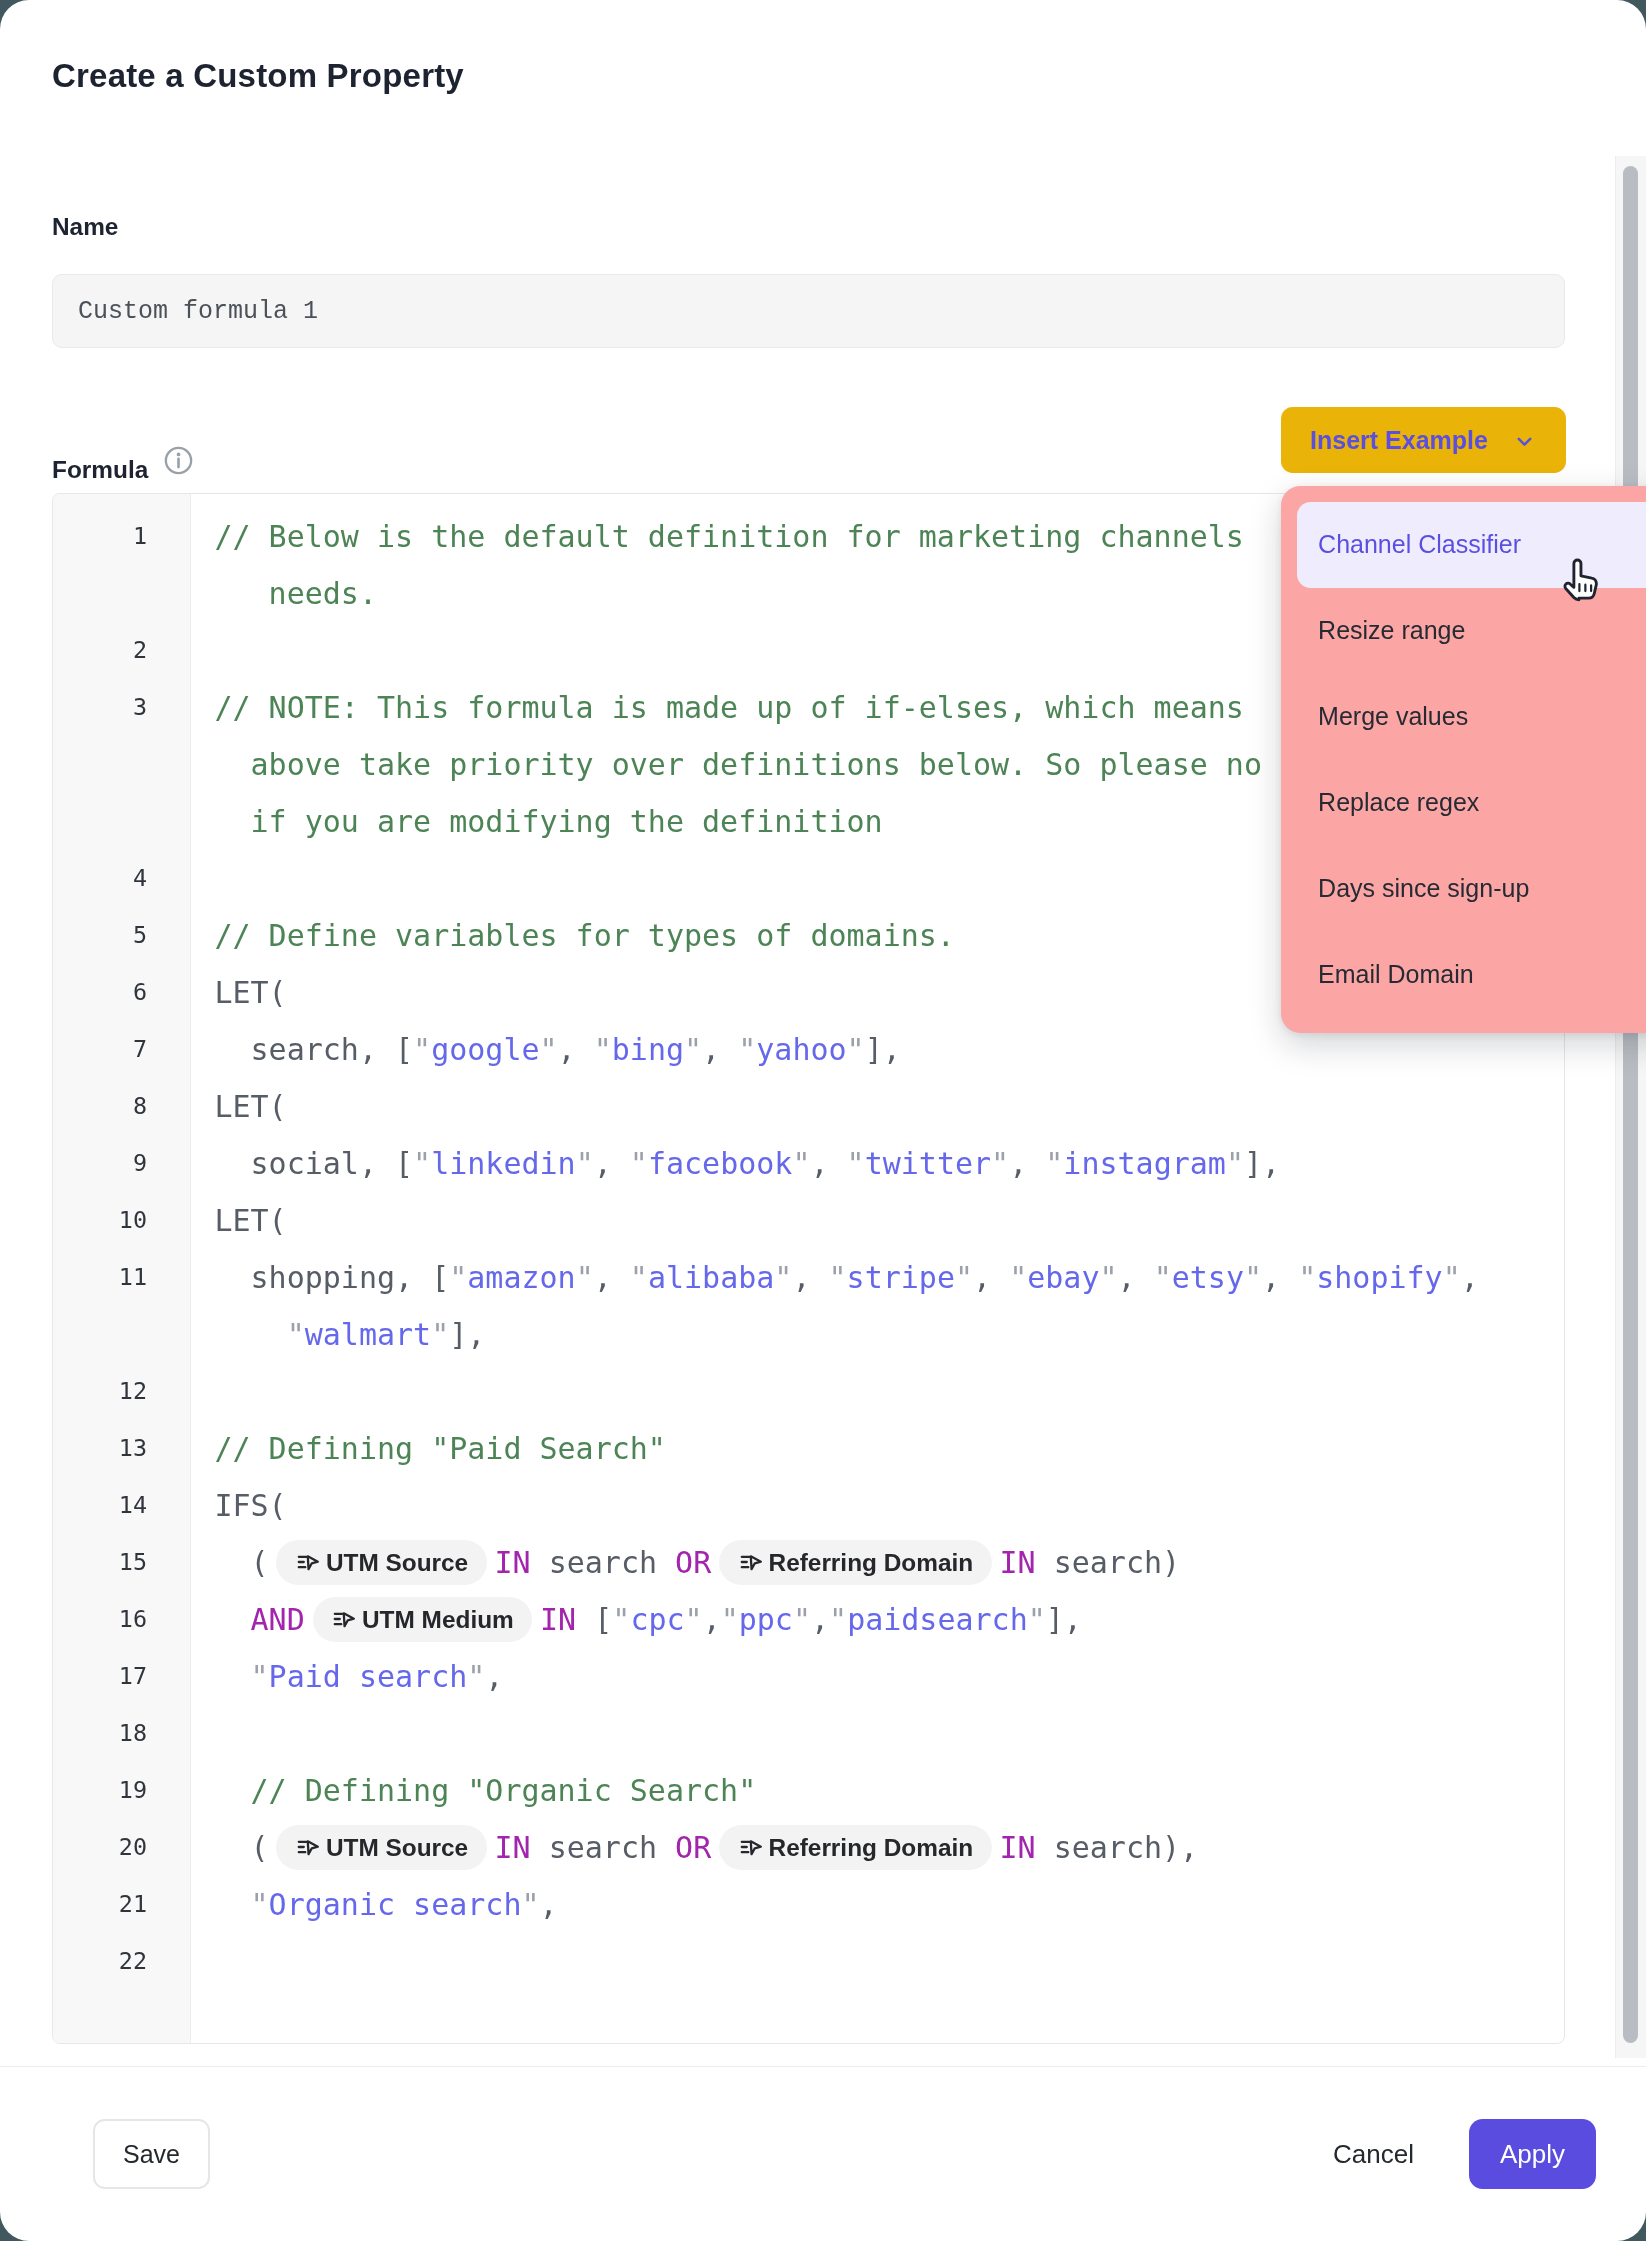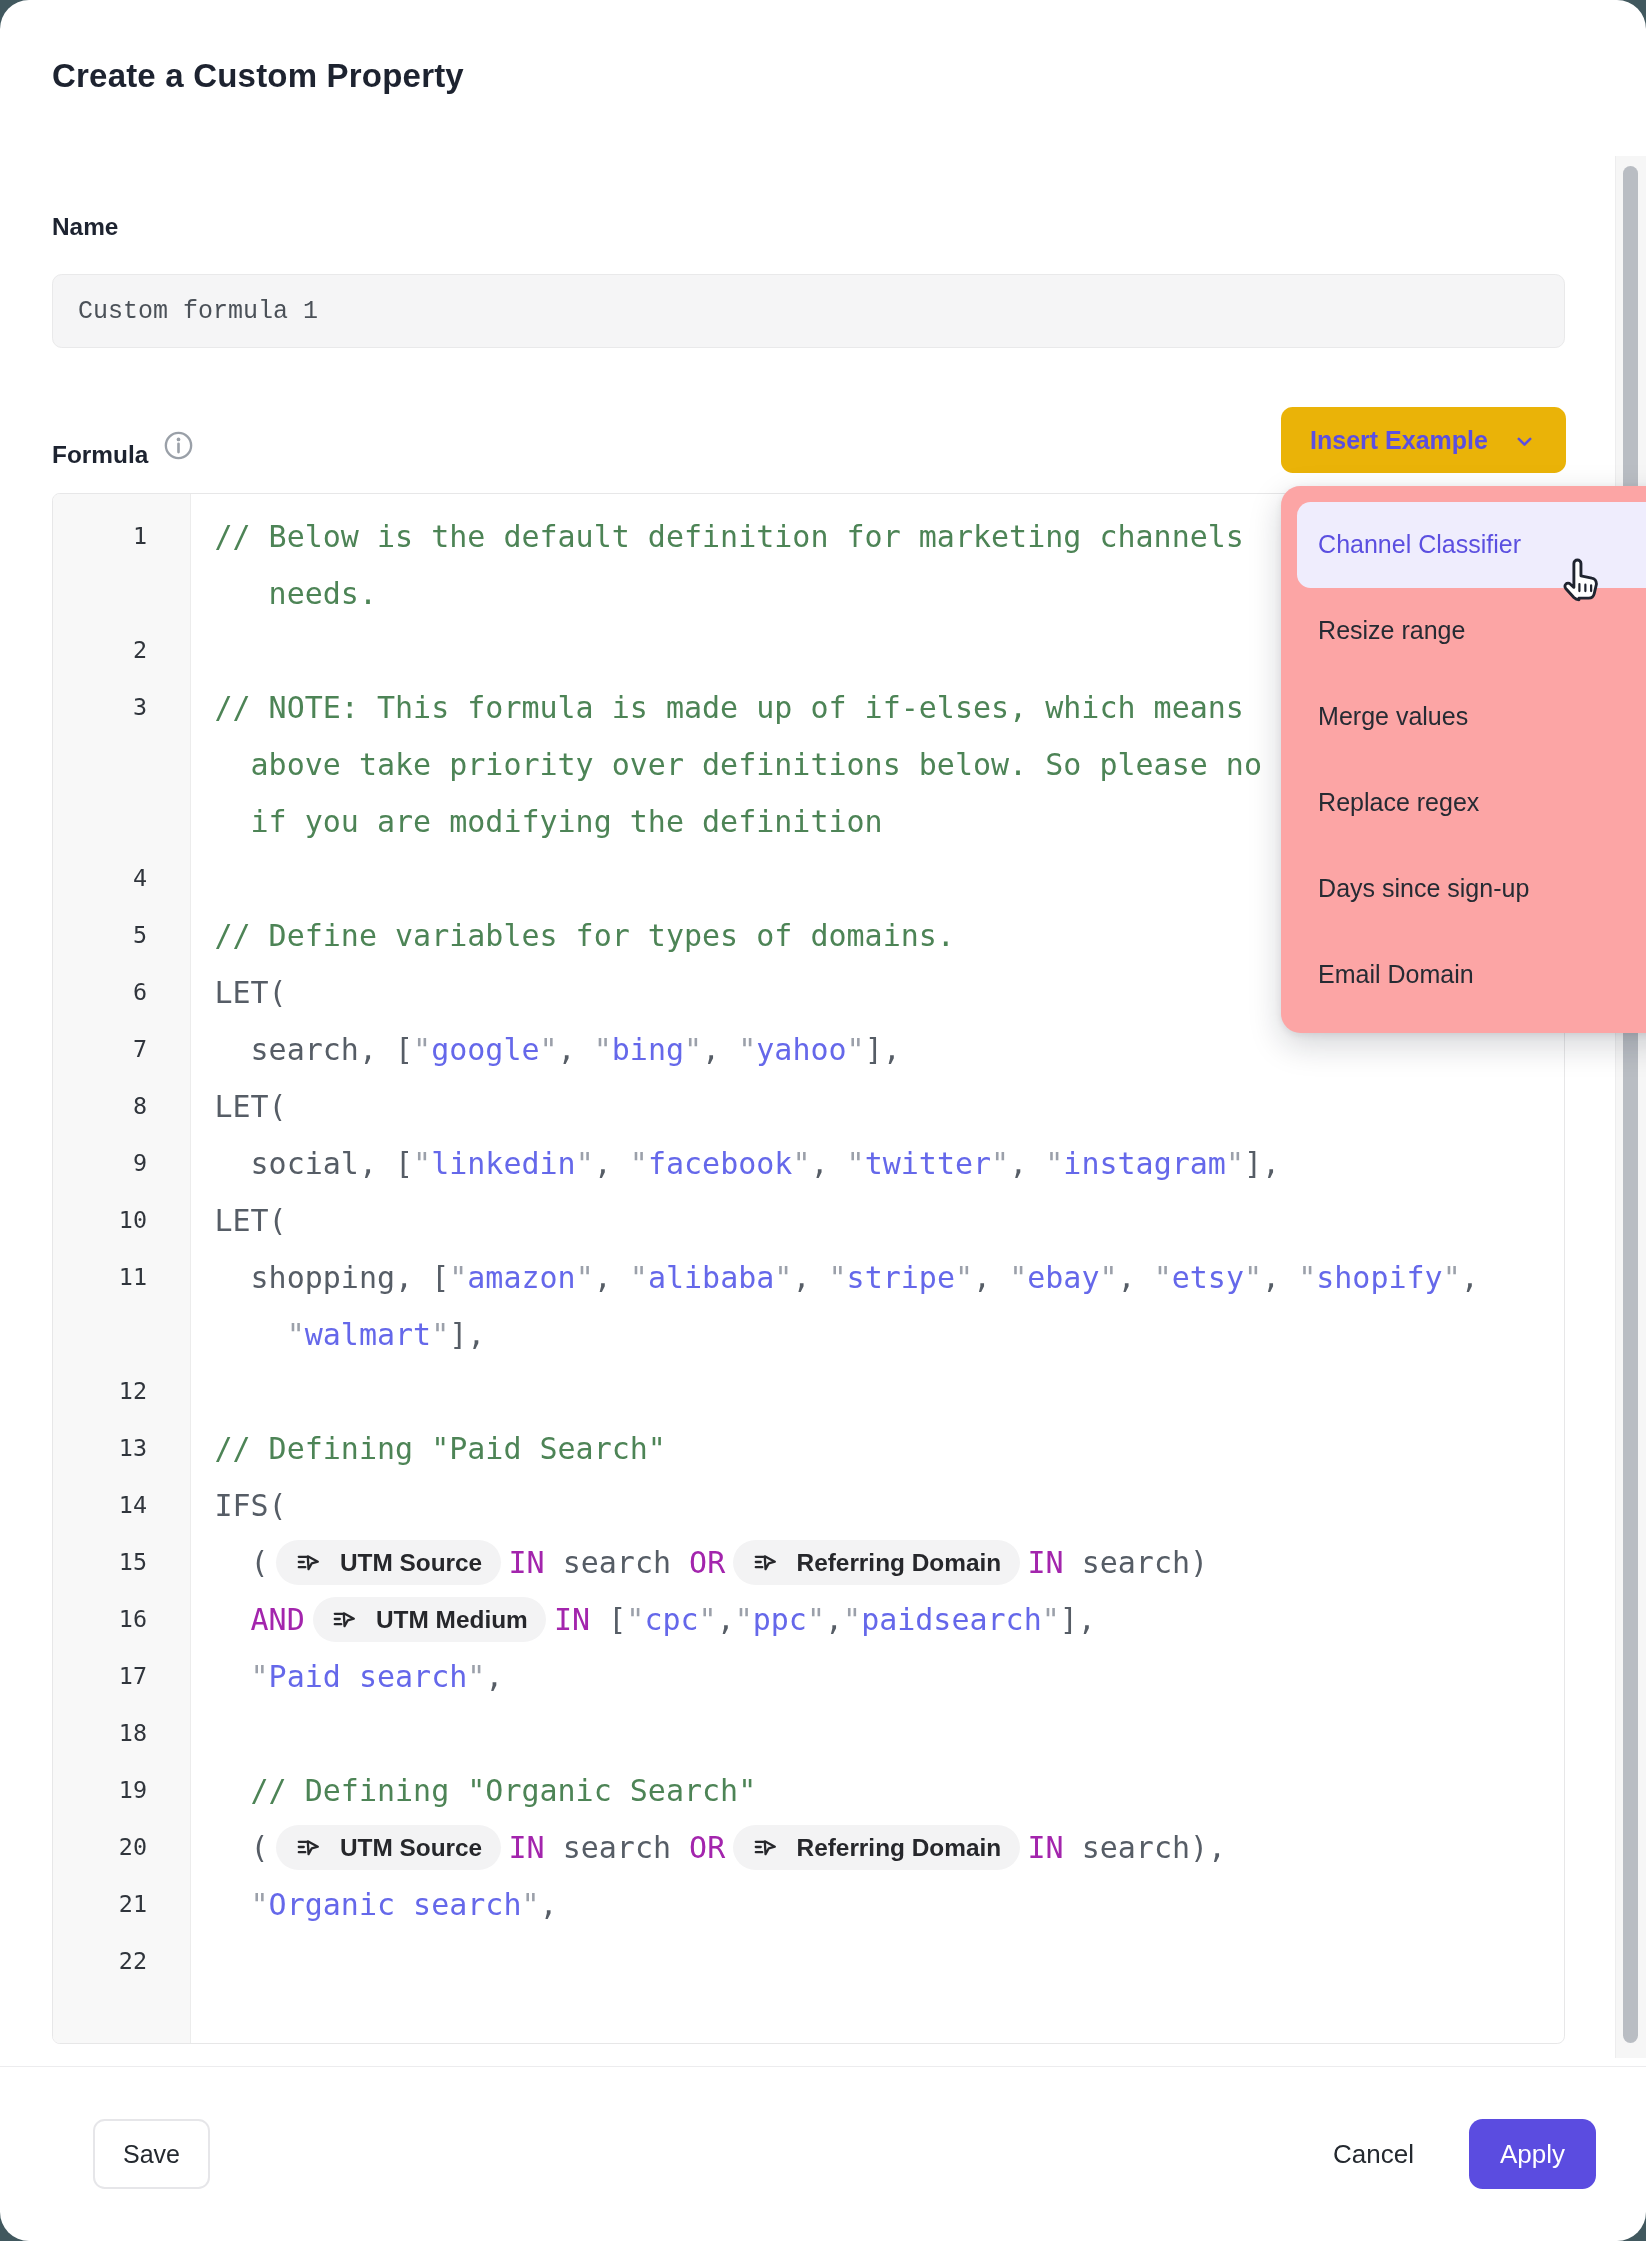--- a/index.html
+++ b/index.html
@@ -25,21 +25,21 @@
     font-size:24.4px;font-weight:700;color:#1d2330;
   }
   .name-label{top:213px;}
   .name-input{
     position:absolute;left:52px;top:274px;width:1513px;height:74px;
     box-sizing:border-box;
     background:#f5f5f6;border:1px solid #e9e9ea;border-radius:9.8px;
     font-family:Liberation Mono, monospace;
     font-size:25px;color:#4b5158;padding:0 25px;outline:none;
   }
-  .formula-row{position:absolute;left:52px;top:435px;display:flex;align-items:flex-start;gap:13.7px;}
+  .formula-row{position:absolute;left:52px;top:450px;display:flex;align-items:flex-start;gap:13.7px;}
   .formula-label{font-size:24.4px;font-weight:700;color:#1d2330;line-height:39px;}
   .info-icon{width:33px;height:33px;margin-top:-5.9px;}
 
   .insert-btn{
     position:absolute;left:1281px;top:407px;width:285px;height:66px;
     background:#eab308;border:none;border-radius:11.7px;
     display:flex;align-items:center;justify-content:center;gap:24px;
     font-family:"Liberation Sans",sans-serif;
     font-size:25px;font-weight:600;color:#5b4fe0;cursor:pointer;z-index:4;
   }
@@ -69,21 +69,21 @@
     white-space:pre;height:57px;line-height:57px;
     font-family:"DejaVu Sans Mono",monospace;font-size:30px;
     padding-left:24.4px;color:#565d66;
   }
   .tok-cm{color:#4d8456;}
   .tok-pl{color:#565d66;}
   .tok-kw{color:#a325ad;}
   .tok-st{color:#6568ea;}
   .tok-qt{color:#9ba0aa;}
   .pill{
-    display:inline-flex;align-items:center;gap:19px;
+    display:inline-flex;align-items:center;gap:5px;
     height:45px;padding:0 18.5px;margin:0 7.8px;
     background:#f3f3f4;border-radius:23.4px;
     font-family:"Liberation Sans",sans-serif;
     font-size:24.4px;font-weight:700;color:#26272b;
     vertical-align:middle;position:relative;top:-2px;cursor:default;
   }
   .pill svg{flex:0 0 auto;}
 
   
   .menu{

